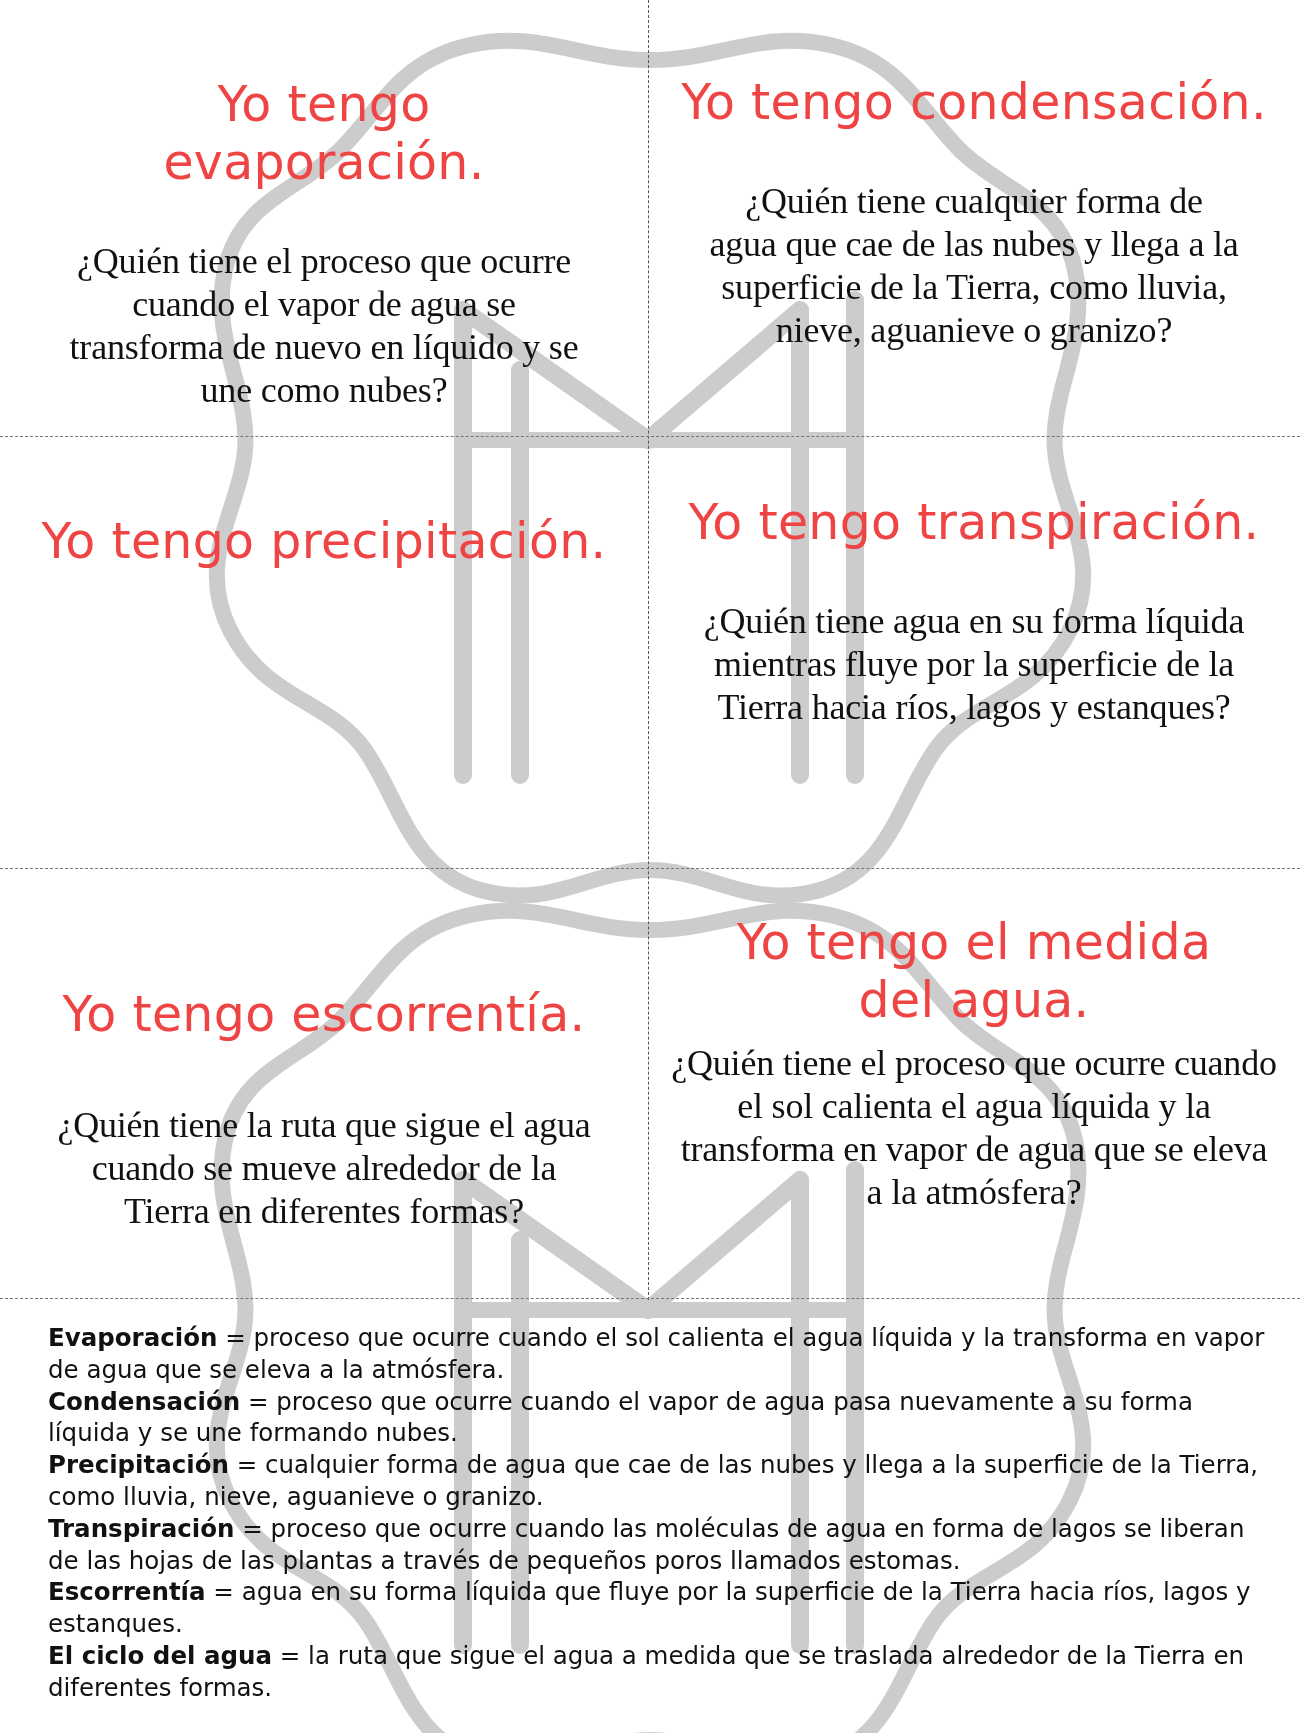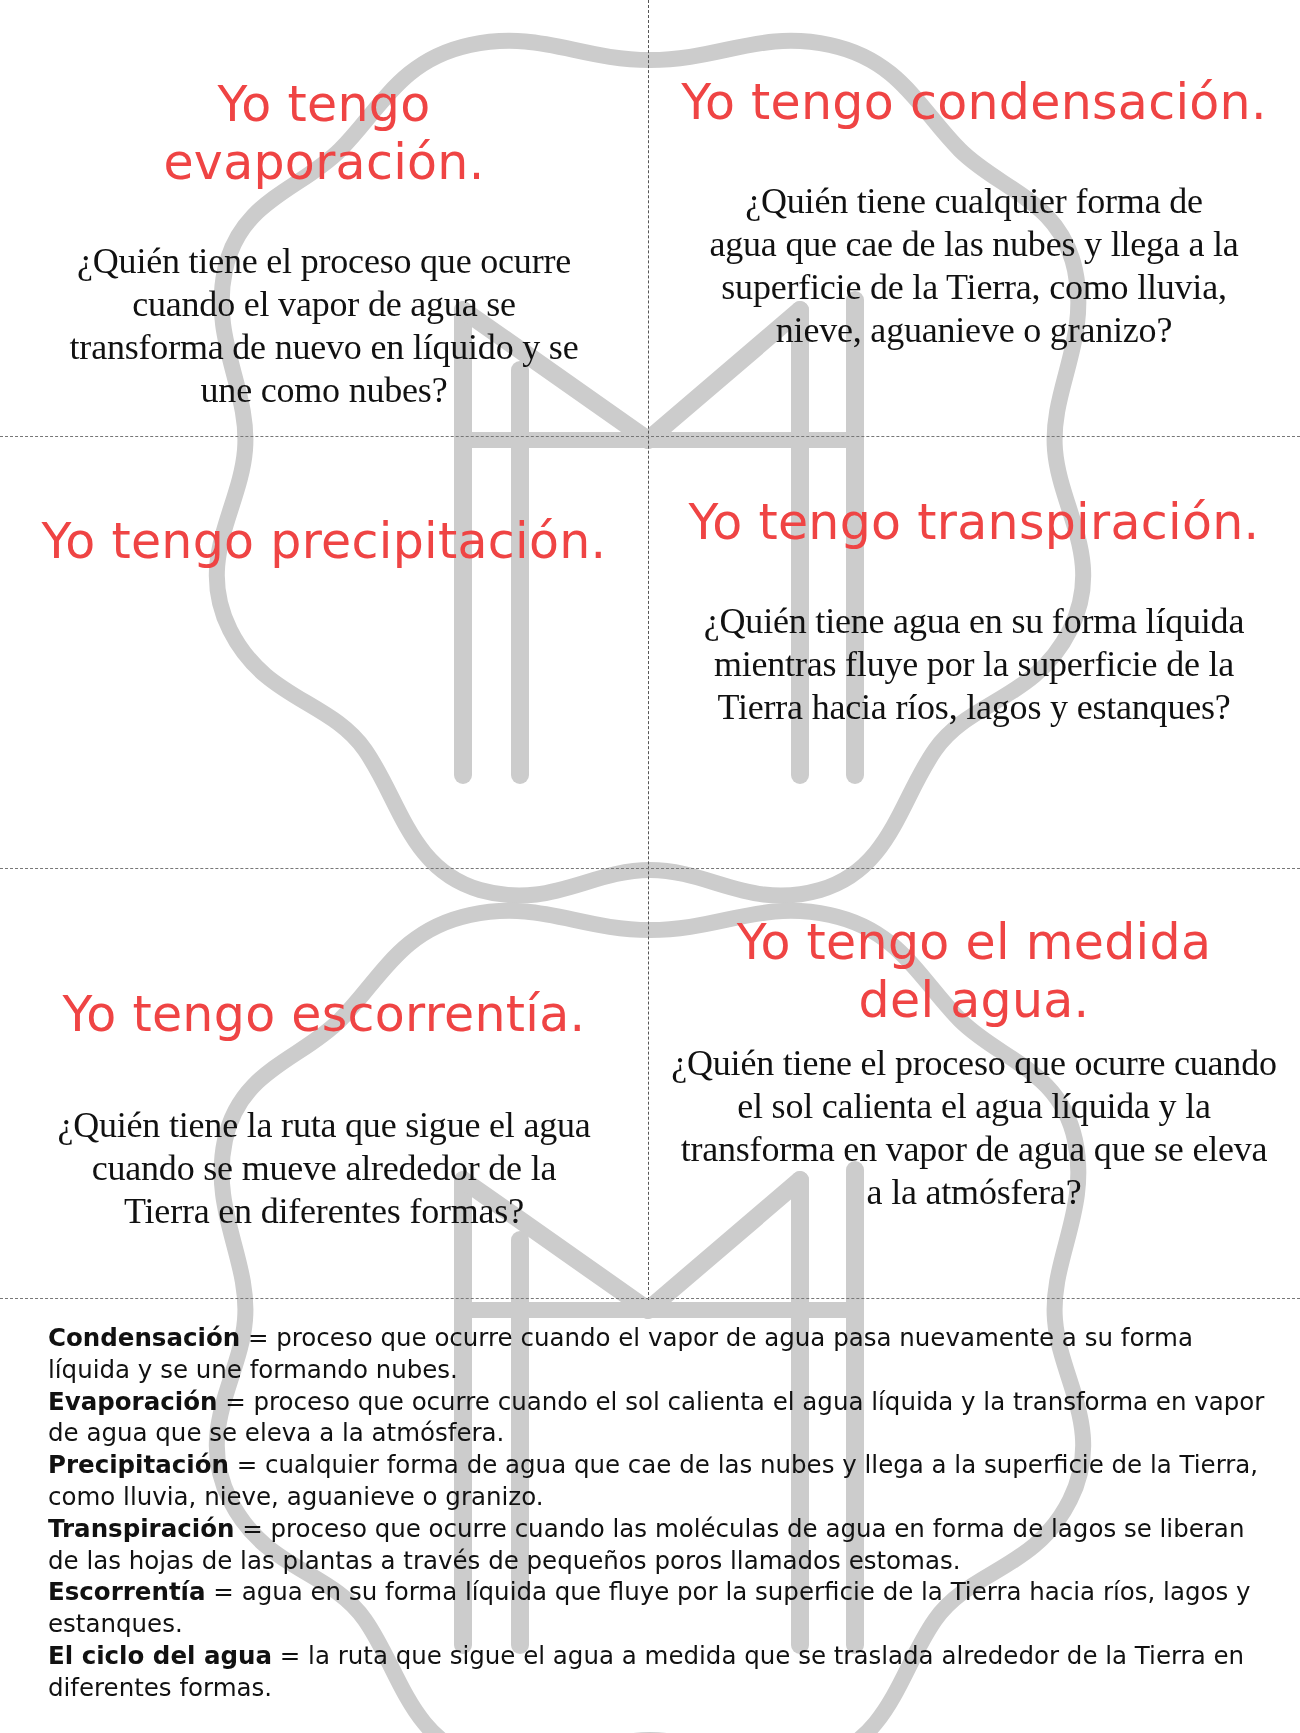--- a/index.html
+++ b/index.html
@@ -87,24 +87,24 @@
     <p class="card-question" style="margin-top:60px; padding:0 2px;">¿Quién tiene la ruta que sigue el agua cuando se mueve alrededor de la Tierra en diferentes formas?</p>
   </div>
   <div class="card" style="left:650px; top:868px; padding:0 70px;">
     <h2 class="card-title" style="margin-top:46px;">Yo tengo el medida del agua.</h2>
     <p class="card-question" style="margin-top:12px; margin-left:-50px; margin-right:-50px;">¿Quién tiene el proceso que ocurre cuando el sol calienta el agua líquida y la transforma en vapor de agua que se eleva a la atmósfera?</p>
   </div>
 </div>
 
 <div class="glossary">
   <p class="entry">
-    <span class="term">Condensación</span><span> = </span><span>proceso que ocurre cuando el vapor de agua pasa nuevamente a su forma líquida y se une formando nubes.</span>
+    <span class="term">Evaporación</span><span> = </span><span>proceso que ocurre cuando el sol calienta el agua líquida y la transforma en vapor de agua que se eleva a la atmósfera.</span>
   </p>
   <p class="entry">
-    <span class="term">Evaporación</span><span> = </span><span>proceso que ocurre cuando el sol calienta el agua líquida y la transforma en vapor de agua que se eleva a la atmósfera.</span>
+    <span class="term">Condensación</span><span> = </span><span>proceso que ocurre cuando el vapor de agua pasa nuevamente a su forma líquida y se une formando nubes.</span>
   </p>
   <p class="entry">
     <span class="term">Precipitación</span><span> = </span><span>cualquier forma de agua que cae de las nubes y llega a la superficie de la Tierra, como lluvia, nieve, aguanieve o granizo.</span>
   </p>
   <p class="entry">
     <span class="term">Transpiración</span><span> = </span><span>proceso que ocurre cuando las moléculas de agua en forma de lagos se liberan de las hojas de las plantas a través de pequeños poros llamados estomas.</span>
   </p>
   <p class="entry">
     <span class="term">Escorrentía</span><span> = </span><span>agua en su forma líquida que fluye por la superficie de la Tierra hacia ríos, lagos y estanques.</span>
   </p>

